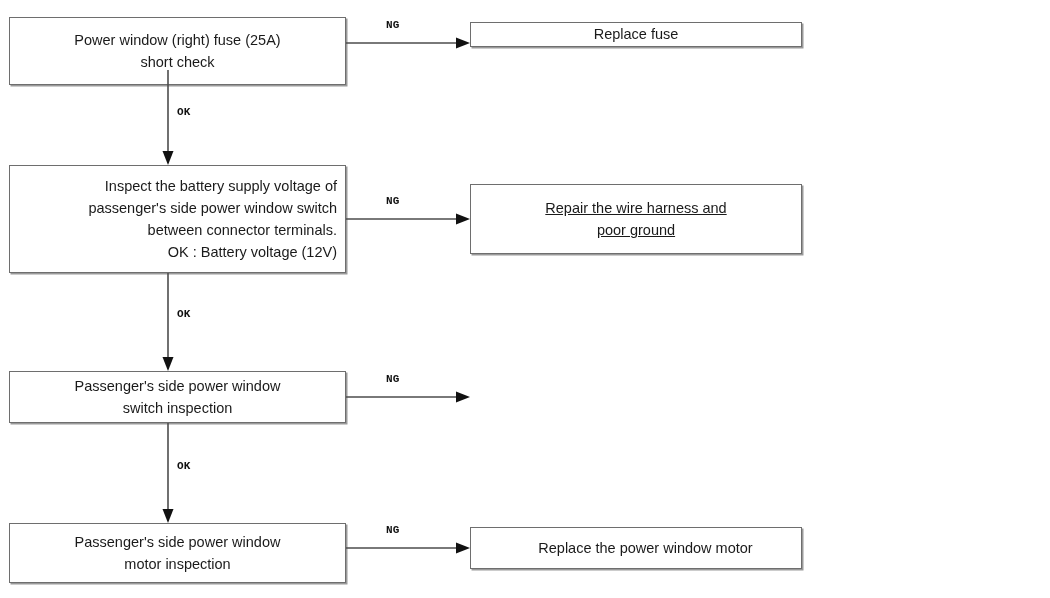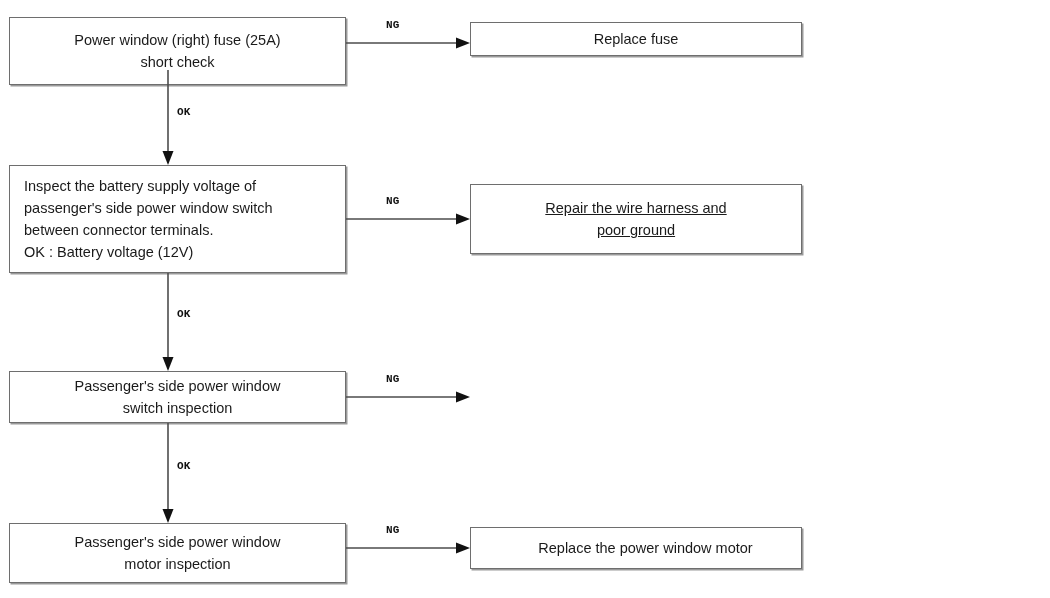--- a/index.html
+++ b/index.html
@@ -29,21 +29,21 @@
     justify-content: center;
     font-size: 14.5px;
     line-height: 1.52;
     color: #1a1a1a;
     text-align: center;
     padding: 2px 8px;
     box-shadow: 1.5px 1.5px 0 0 #9a9a9a;
   }
   .node.left-align {
     justify-content: flex-start;
-    text-align: left;
+    text-align: right;
     padding-left: 14px;
   }
   .node .node-text {
     white-space: pre-line;
     display: block;
     width: 100%;
   }
   .edge-label {
     position: absolute;
     font-size: 11px;
@@ -75,21 +75,21 @@
 short check</span>
   </div>
 
   <svg class="conn" style="left:346px; top:36px; width:126px; height:14px;" viewBox="0 0 126 14">
     <line x1="0" y1="7" x2="112" y2="7"></line>
     <polygon points="110,1.5 124,7 110,12.5"></polygon>
   </svg>
 
   <div class="edge-label" style="left:386px; top:19px;">NG</div>
 
-  <div class="node" style="left:470px; top:22px; width:332px; height:34px;">
+  <div class="node" style="left:470px; top:22px; width:332px; height:25px;">
     <span class="node-text">Replace fuse</span>
   </div>
 
   <svg class="conn" style="left:161px; top:70px; width:16px; height:96px;" viewBox="0 0 16 96">
     <line x1="7" y1="0" x2="7" y2="83"></line>
     <polygon points="1.5,81 12.5,81 7,95"></polygon>
   </svg>
 
   <div class="edge-label" style="left:177px; top:106px;">OK</div>
 

